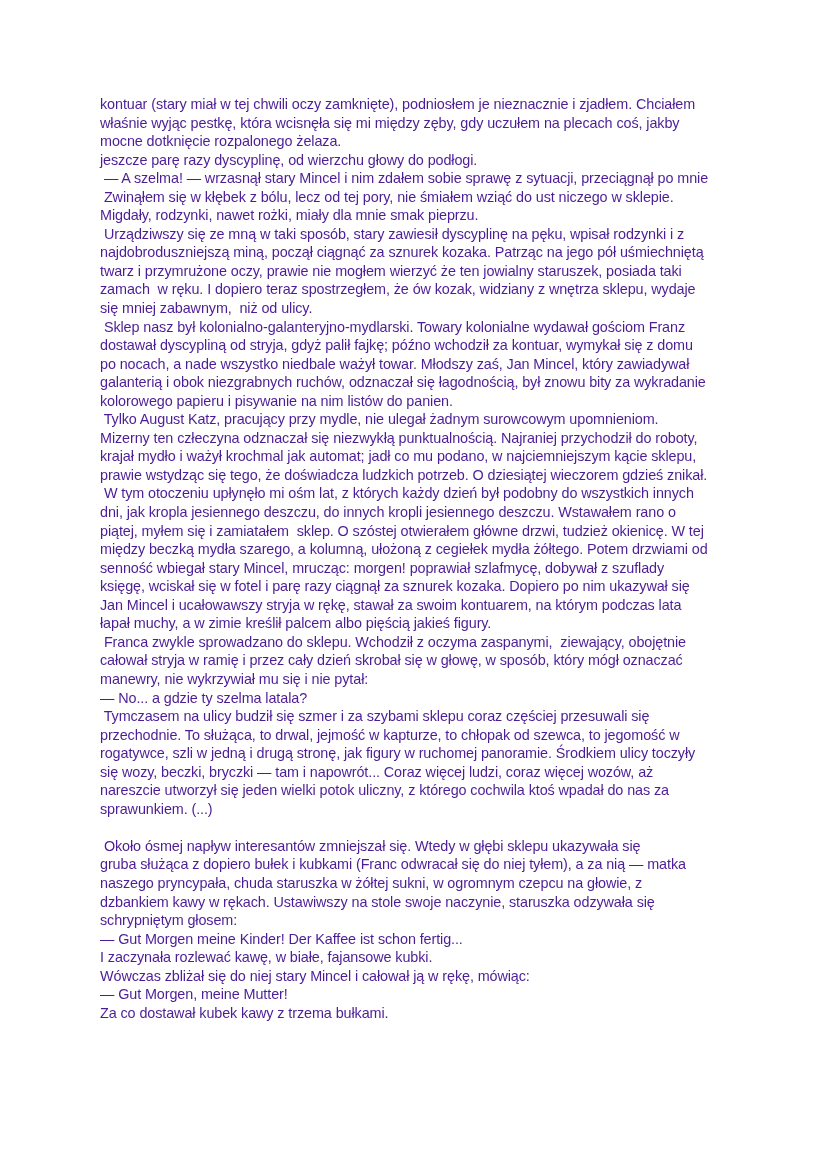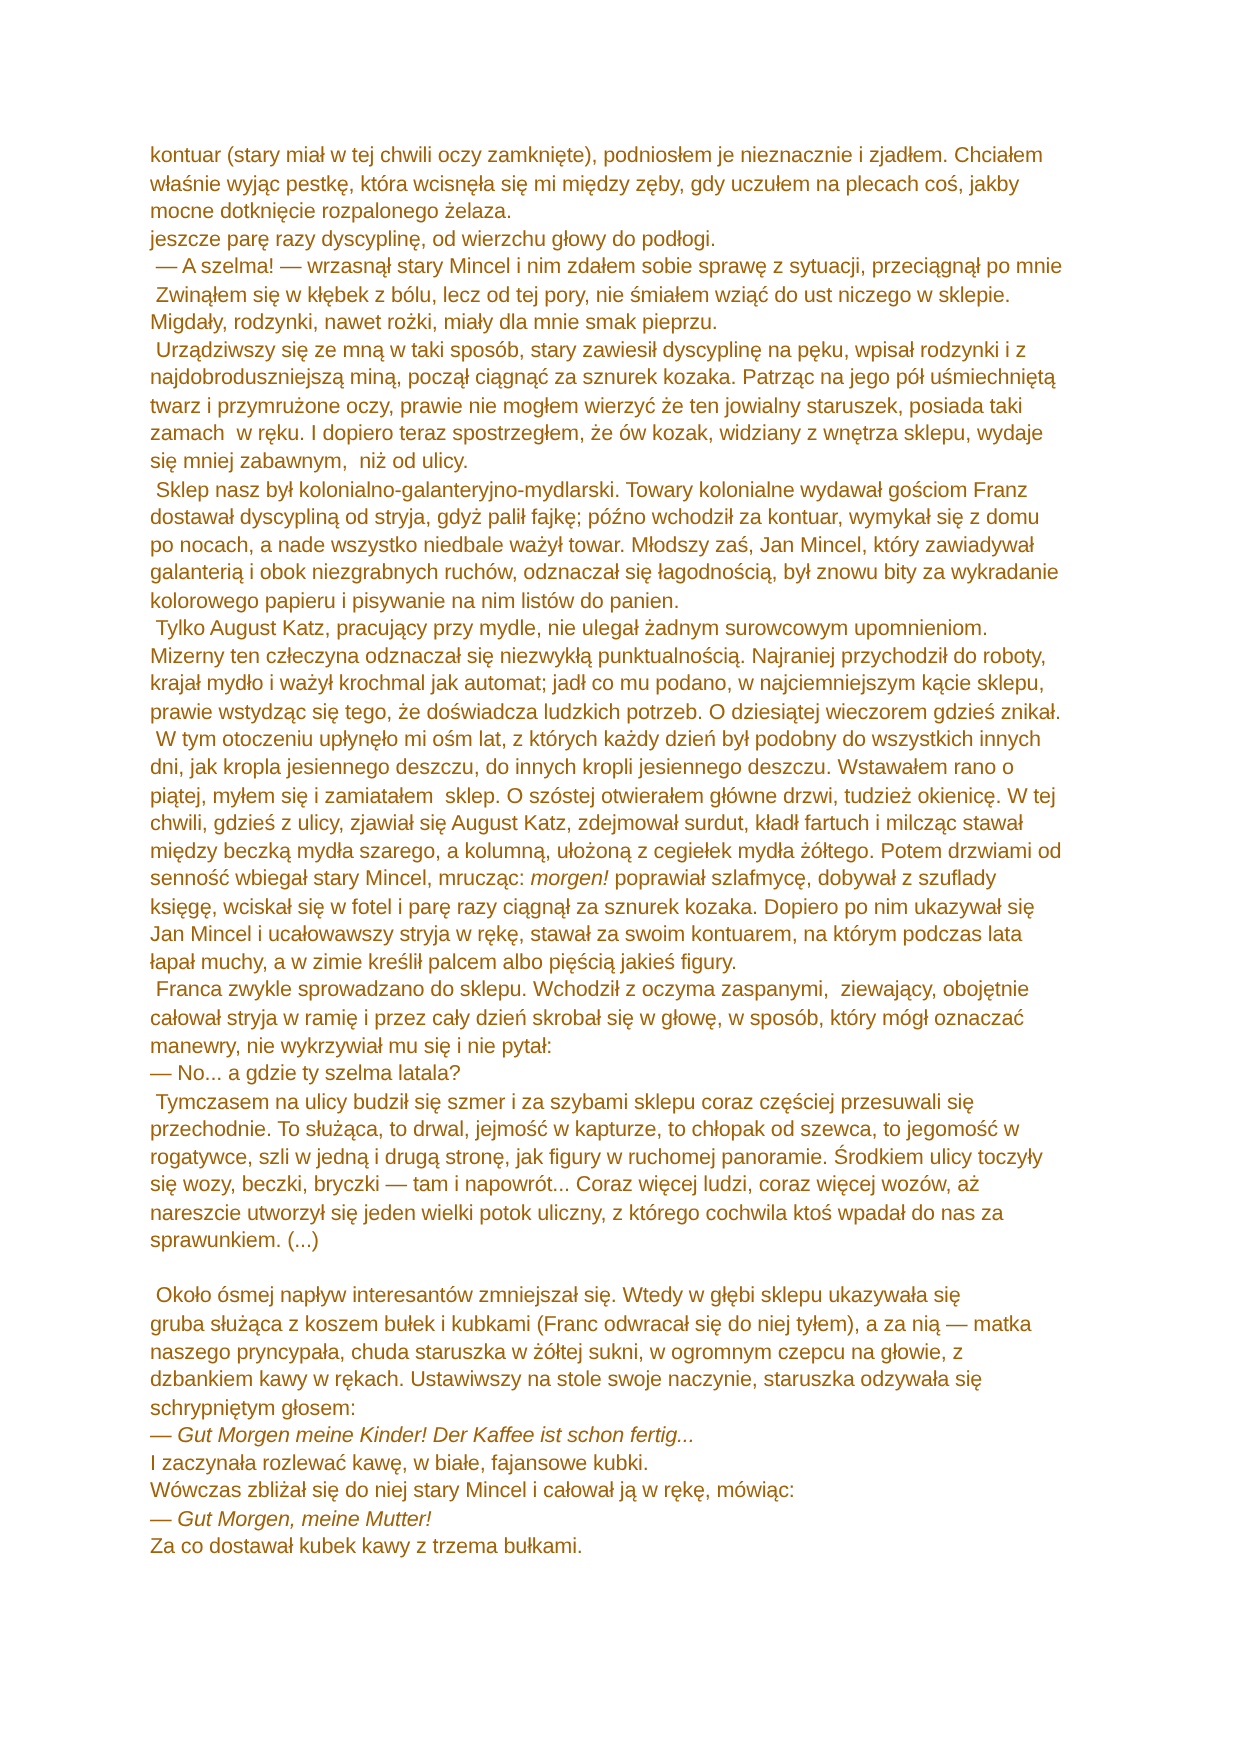--- a/index.html
+++ b/index.html
@@ -5,26 +5,26 @@
   html, body { margin: 0; padding: 0; background: #ffffff; }
   body { width: 828px; height: 1171px; overflow: hidden; position: relative; }
   .page {
     position: absolute;
     left: 100px;
     top: 95px;
     width: 650px;
     font-family: "Liberation Sans", sans-serif;
     font-size: 14.4px;
     line-height: 18.55px;
-    color: #a16207;
+    color: #4c1d95;
     letter-spacing: -0.1px;
   }
   .line { white-space: pre; display: block; }
   .blank { height: 18.55px; }
-  .it { font-style: italic; }
+  .it { }
 </style>
 </head>
 <body>
 
 <div class="page" id="page">
     <div class="line">kontuar (stary miał w tej chwili oczy zamknięte), podniosłem je nieznacznie i zjadłem. Chciałem</div>
     <div class="line">właśnie wyjąc pestkę, która wcisnęła się mi między zęby, gdy uczułem na plecach coś, jakby</div>
     <div class="line">mocne dotknięcie rozpalonego żelaza.</div>
     <div class="line">jeszcze parę razy dyscyplinę, od wierzchu głowy do podłogi.</div>
     <div class="line"> — A szelma! — wrzasnął stary Mincel i nim zdałem sobie sprawę z sytuacji, przeciągnął po mnie</div>
@@ -40,39 +40,38 @@
     <div class="line">po nocach, a nade wszystko niedbale ważył towar. Młodszy zaś, Jan Mincel, który zawiadywał</div>
     <div class="line">galanterią i obok niezgrabnych ruchów, odznaczał się łagodnością, był znowu bity za wykradanie</div>
     <div class="line">kolorowego papieru i pisywanie na nim listów do panien.</div>
     <div class="line"> Tylko August Katz, pracujący przy mydle, nie ulegał żadnym surowcowym upomnieniom.</div>
     <div class="line">Mizerny ten człeczyna odznaczał się niezwykłą punktualnością. Najraniej przychodził do roboty,</div>
     <div class="line">krajał mydło i ważył krochmal jak automat; jadł co mu podano, w najciemniejszym kącie sklepu,</div>
     <div class="line">prawie wstydząc się tego, że doświadcza ludzkich potrzeb. O dziesiątej wieczorem gdzieś znikał.</div>
     <div class="line"> W tym otoczeniu upłynęło mi ośm lat, z których każdy dzień był podobny do wszystkich innych</div>
     <div class="line">dni, jak kropla jesiennego deszczu, do innych kropli jesiennego deszczu. Wstawałem rano o</div>
     <div class="line">piątej, myłem się i zamiatałem  sklep. O szóstej otwierałem główne drzwi, tudzież okienicę. W tej</div>
-    <div class="line">chwili, gdzieś z ulicy, zjawiał się August Katz, zdejmował surdut, kładł fartuch i milcząc stawał</div>
     <div class="line">między beczką mydła szarego, a kolumną, ułożoną z cegiełek mydła żółtego. Potem drzwiami od</div>
     <div class="line"><span>senność wbiegał stary Mincel, mrucząc: </span><span class="it">morgen!</span><span> poprawiał szlafmycę, dobywał z szuflady</span></div>
     <div class="line">księgę, wciskał się w fotel i parę razy ciągnął za sznurek kozaka. Dopiero po nim ukazywał się</div>
     <div class="line">Jan Mincel i ucałowawszy stryja w rękę, stawał za swoim kontuarem, na którym podczas lata</div>
     <div class="line">łapał muchy, a w zimie kreślił palcem albo pięścią jakieś figury.</div>
     <div class="line"> Franca zwykle sprowadzano do sklepu. Wchodził z oczyma zaspanymi,  ziewający, obojętnie</div>
     <div class="line">całował stryja w ramię i przez cały dzień skrobał się w głowę, w sposób, który mógł oznaczać</div>
     <div class="line">manewry, nie wykrzywiał mu się i nie pytał:</div>
     <div class="line">— No... a gdzie ty szelma latala?</div>
     <div class="line"> Tymczasem na ulicy budził się szmer i za szybami sklepu coraz częściej przesuwali się</div>
     <div class="line">przechodnie. To służąca, to drwal, jejmość w kapturze, to chłopak od szewca, to jegomość w</div>
     <div class="line">rogatywce, szli w jedną i drugą stronę, jak figury w ruchomej panoramie. Środkiem ulicy toczyły</div>
     <div class="line">się wozy, beczki, bryczki — tam i napowrót... Coraz więcej ludzi, coraz więcej wozów, aż</div>
     <div class="line">nareszcie utworzył się jeden wielki potok uliczny, z którego cochwila ktoś wpadał do nas za</div>
     <div class="line">sprawunkiem. (...)</div>
     <div class="line blank"></div>
     <div class="line"> Około ósmej napływ interesantów zmniejszał się. Wtedy w głębi sklepu ukazywała się</div>
-    <div class="line">gruba służąca z koszem bułek i kubkami (Franc odwracał się do niej tyłem), a za nią — matka</div>
+    <div class="line">gruba służąca z dopiero bułek i kubkami (Franc odwracał się do niej tyłem), a za nią — matka</div>
     <div class="line">naszego pryncypała, chuda staruszka w żółtej sukni, w ogromnym czepcu na głowie, z</div>
     <div class="line">dzbankiem kawy w rękach. Ustawiwszy na stole swoje naczynie, staruszka odzywała się</div>
     <div class="line">schrypniętym głosem:</div>
     <div class="line"><span class="it">— Gut Morgen meine Kinder! Der Kaffee ist schon fertig...</span></div>
     <div class="line">I zaczynała rozlewać kawę, w białe, fajansowe kubki.</div>
     <div class="line">Wówczas zbliżał się do niej stary Mincel i całował ją w rękę, mówiąc:</div>
     <div class="line"><span class="it">— Gut Morgen, meine Mutter!</span></div>
     <div class="line">Za co dostawał kubek kawy z trzema bułkami.</div>
   </div>
 

